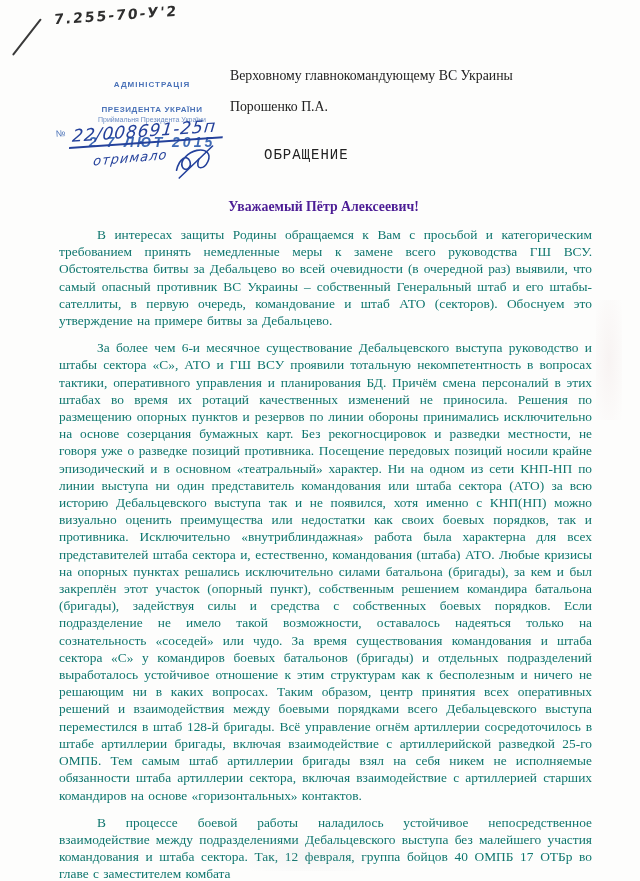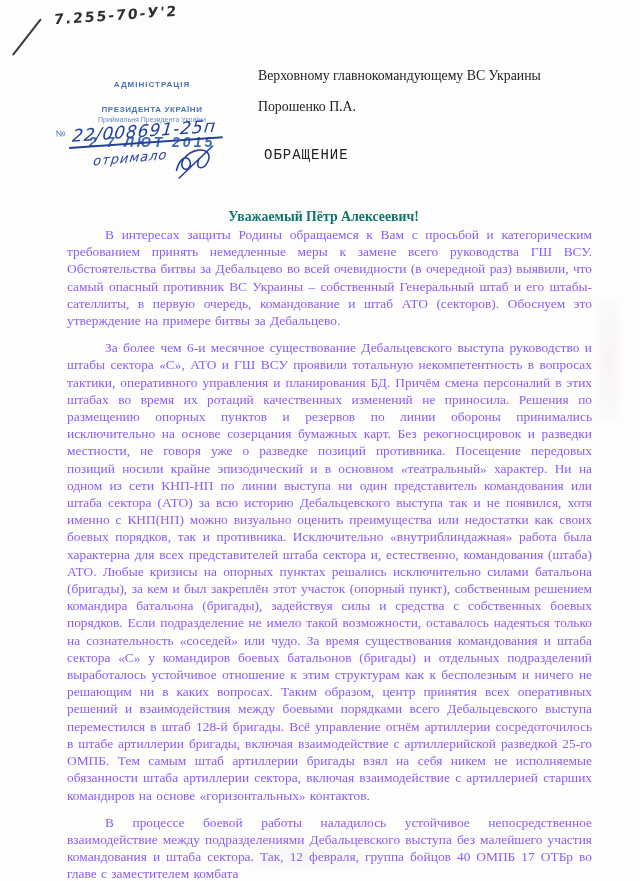--- a/index.html
+++ b/index.html
@@ -92,57 +92,56 @@
     font-family: "DejaVu Sans", sans-serif;
     font-style: italic;
     font-size: 13px;
     letter-spacing: 1px;
     transform: skewX(-12deg);
   }
 
   
   .recipient {
     position: absolute;
-    left: 258px; top: 60px;
+    left: 230px; top: 60px;
     font-size: 13.8px;
     line-height: 31px;
     color: #222;
   }
 
   
   .doc-title {
     position: absolute;
     left: 264px; top: 147px;
     font-size: 14px;
     letter-spacing: 1px;
     color: #222;
     font-family: Liberation Mono, monospace;
   }
   .salutation {
     position: absolute;
     left: 55px; right: 48px; top: 199px;
     text-align: center;
     font-size: 13.8px;
     font-weight: bold;
-    color: #0f766e;
-    margin-top: 10px;
+    color: #4c1d95;
   }
 
   
   .body-text {
     position: absolute;
     left: 55px; right: 48px; top: 226px;
   }
   .body-text p {
-    margin: 0 0 10px 12px;
+    margin: 0 0 10px 4px;
     font-size: 13.4px;
     line-height: 17.2px;
     text-align: justify;
     text-indent: 38px;
-    color: #8b5cf6;
+    color: #0f766e;
     word-spacing: 1px;
   }
 
   
   .artifact-1 {
     position: absolute; right: 18px; top: 300px;
     width: 26px; height: 120px;
     background: radial-gradient(ellipse at center, rgba(200,160,160,0.10), rgba(255,255,255,0));
   }
   .artifact-2 {

